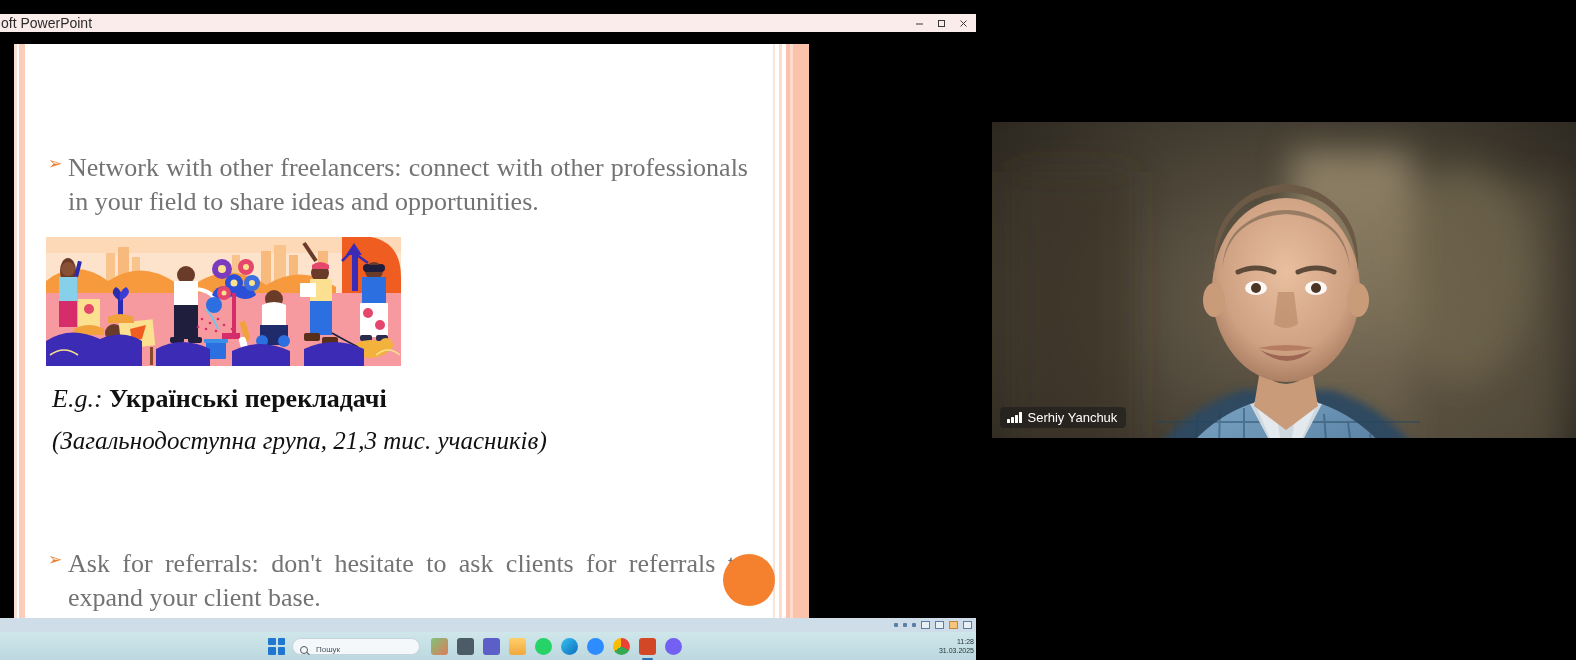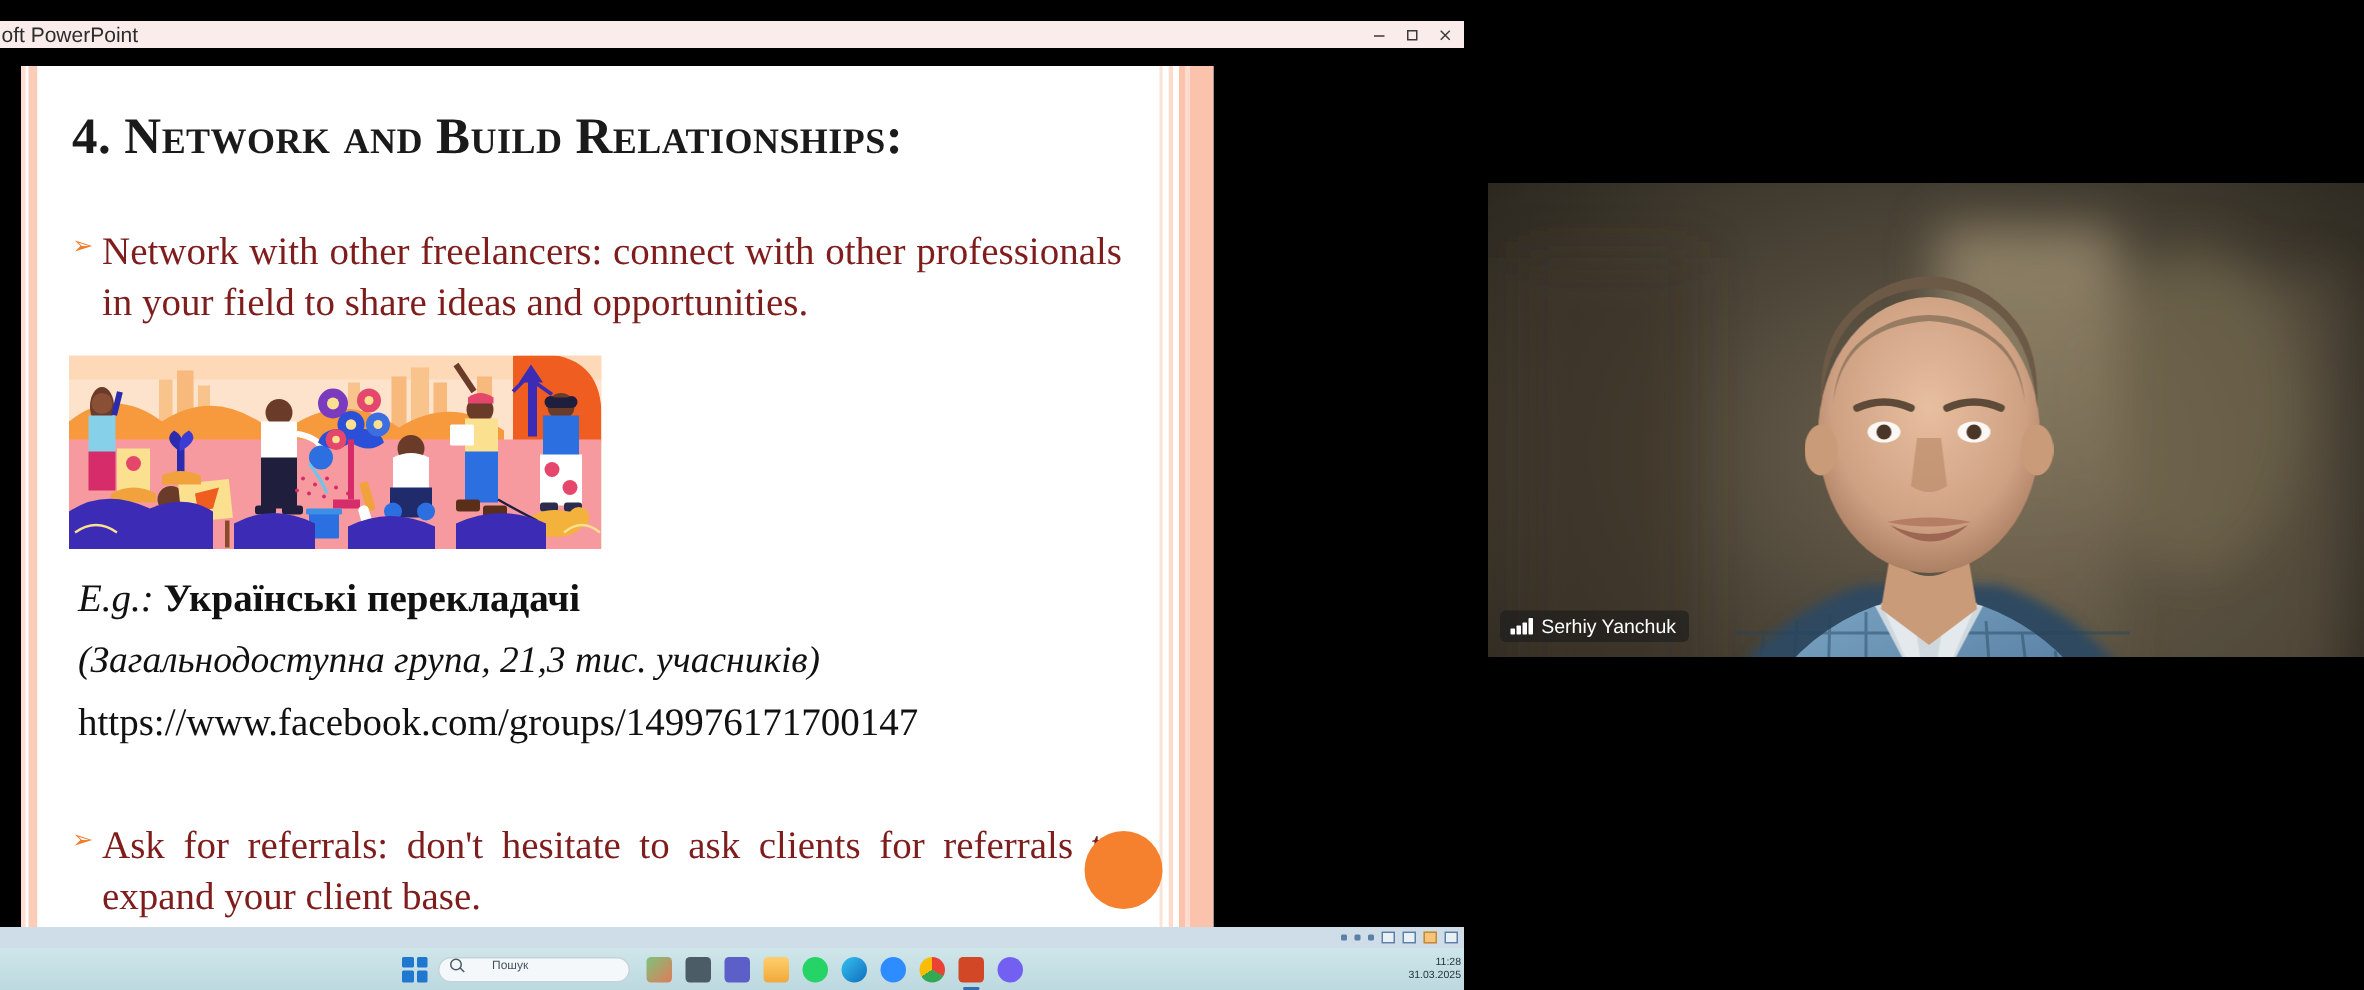--- a/index.html
+++ b/index.html
@@ -60,21 +60,21 @@
     font-variant: small-caps; letter-spacing: 0.3px; line-height: 1.05;
   }
 
   .bullet-row { position: absolute; display: flex; align-items: flex-start; }
   .bullet-mark {
     color: #ed7d31; font-size: 17px; line-height: 1.18;
     width: 20px; flex: 0 0 20px; padding-top: 3px;
   }
   .bullet-text {
     font-family: "Liberation Serif", serif;
-    font-size: 26px; color: #7f1d1d; line-height: 1.30;
+    font-size: 26px; color: #737373; line-height: 1.30;
     text-align: justify; text-justify: inter-word;
   }
   #bullet-1 { left: 34px; top: 107px; width: 716px; }
   #bullet-1 .bullet-text { width: 680px; }
   #bullet-2 { left: 34px; top: 503px; width: 716px; }
   #bullet-2 .bullet-text { width: 680px; }
 
   
   .illustration {
     position: absolute; left: 32px; top: 193px; width: 355px; height: 129px;
@@ -119,21 +119,21 @@
   #taskbar {
     position: absolute; left: 0; bottom: 0; width: 976px; height: 28px;
     background: linear-gradient(180deg,#cfe6ea 0%, #bcd9df 100%);
     display: flex; align-items: center;
   }
   .tb-center { position: absolute; left: 268px; top: 0; height: 28px; display: flex; align-items: center; gap: 7px; }
   .start-btn { width: 17px; height: 17px; display: grid; grid-template-columns: 1fr 1fr; grid-template-rows: 1fr 1fr; gap: 2px; }
   .start-btn i { background: #1f77d0; border-radius: 1px; display: block; }
   .search-pill {
     width: 128px; height: 17px; background: #f4f8fa; border: 1px solid #c3d4dc;
-    border-radius: 9px; display: flex; align-items: flex-start; gap: 20px; padding: 0 7px;
+    border-radius: 9px; display: flex; align-items: flex-end; gap: 8px; padding: 0 7px;
   }
   .search-pill .mag { width: 8px; height: 8px; border: 1.2px solid #4a5a63; border-radius: 50%; position: relative; flex:0 0 8px;}
   .search-pill .mag::after { content:""; position:absolute; right:-3px; bottom:-2px; width:4px; height:1.2px; background:#4a5a63; transform: rotate(45deg); }
   .search-pill span { font-size: 8px; color: #44545c; font-family: "Liberation Sans", sans-serif; }
   .tb-icon { width: 17px; height: 17px; border-radius: 3px; flex: 0 0 17px; position: relative; }
   .tb-icons { display: flex; align-items: center; gap: 9px; margin-left: 4px; }
   .tb-active::after {
     content:""; position:absolute; left:3px; right:3px; bottom:-5px; height:2px; background:#2f6fb5; border-radius:1px;
   }
   .tb-right { position: absolute; right: 2px; top: 0; height: 28px; display: flex; align-items: center; }
@@ -198,21 +198,20 @@
         <div class="stripe sL4"></div>
 
         <div class="stripe sR1"></div>
         <div class="stripe sR2"></div>
         <div class="stripe sR3"></div>
         <div class="stripe sR4"></div>
         <div class="stripe sR5"></div>
         <div class="stripe sR6"></div>
         <div class="stripe sR7"></div>
 
-        <div class="slide-title">4. Network and Build Relationships:</div>
 
         <div class="bullet-row" id="bullet-1">
           <div class="bullet-mark">➢</div>
           <div class="bullet-text">Network with other freelancers: connect with other professionals in your field to share ideas and opportunities.</div>
         </div>
 
         <div class="illustration">
           <svg viewBox="0 0 355 129" preserveAspectRatio="none" aria-hidden="true">
             <rect x="0" y="0" width="355" height="129" fill="#fde3cb"></rect>
             <rect x="0" y="0" width="355" height="16" fill="#fdd9b8"></rect>
@@ -343,21 +342,20 @@
             <path d="M330 118 Q342 108 354 118" stroke="#fbe08f" stroke-width="1.6" fill="none"></path>
           </svg>
         </div>
 
         <div class="eg-line">
           <span class="eg-prefix">E.g.: </span><span class="eg-strong">Українські перекладачі</span>
         </div>
 
         <div class="group-line">(Загальнодоступна група, 21,3 тис. учасників)</div>
 
-        <div class="url-line">https://www.facebook.com/groups/149976171700147</div>
 
         <div class="bullet-row" id="bullet-2">
           <div class="bullet-mark">➢</div>
           <div class="bullet-text">Ask for referrals: don't hesitate to ask clients for referrals to expand your client base.</div>
         </div>
 
         <div class="deco-circle"></div>
       </div>
     </div>
 

